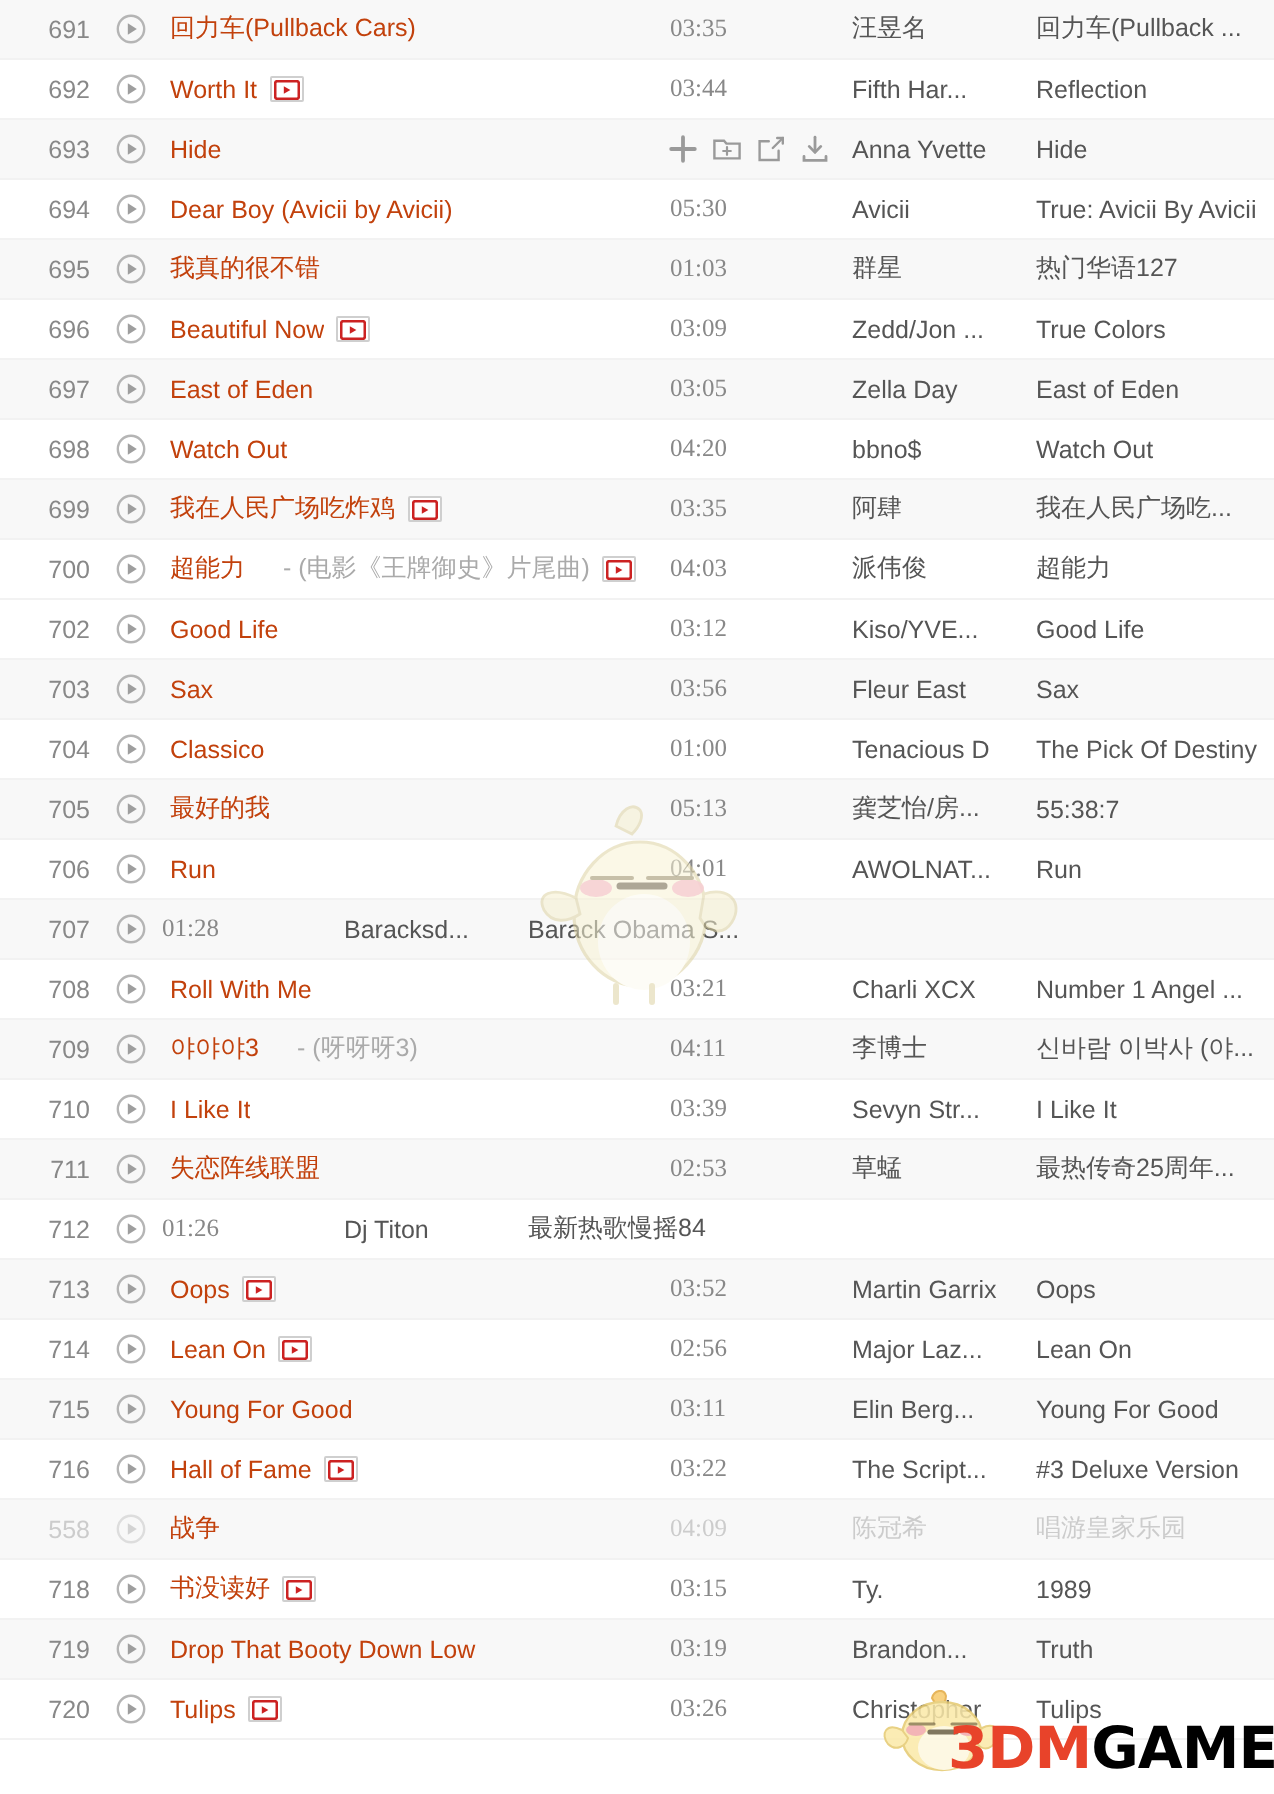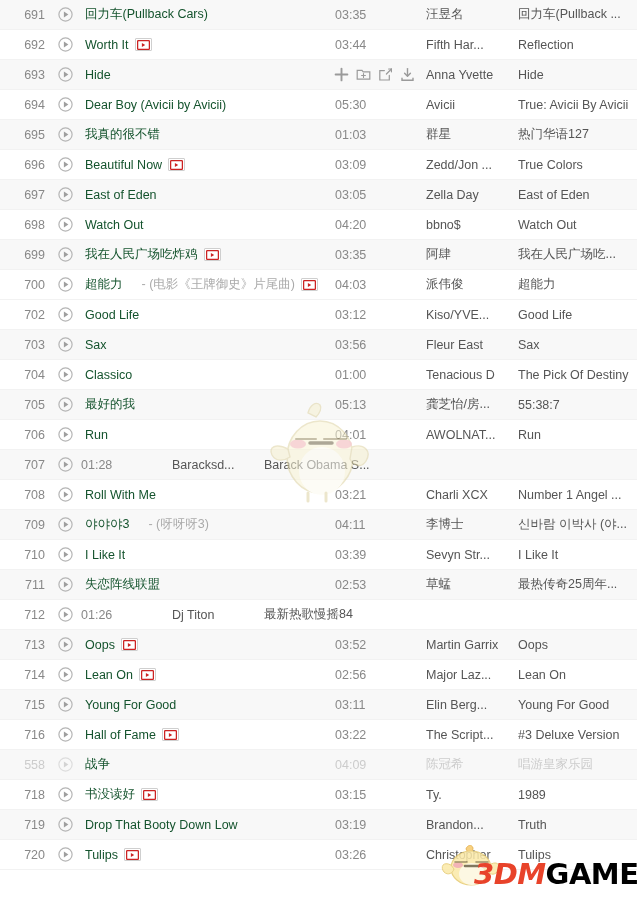--- a/index.html
+++ b/index.html
@@ -55,21 +55,21 @@
     flex: 1 1 auto;
     width: 252px;
     min-width: 0;
     padding-left: 7px;
     display: flex;
     align-items: center;
     overflow: hidden;
     white-space: nowrap;
   }
   .title-main {
-    color: #14532d;
+    color: #c2410c;
     overflow: hidden;
     text-overflow: ellipsis;
     white-space: nowrap;
     text-align: center;
   }
   .title-sub {
     color: #aaaaaa;
     margin-left: 19px;
     white-space: nowrap;
   }
@@ -84,20 +84,21 @@
     background: #ffffff;
     flex: 0 0 auto;
     border-radius: 1px;
   }
   .col-duration {
     flex: 0 0 94px;
     width: 94px;
     color: #888888;
     font-size: 12.5px;
     padding-left: 3px;
+    font-family: Liberation Serif, serif;
   }
   .col-actions {
     flex: 0 0 94px;
     width: 94px;
     display: flex;
     align-items: center;
     gap: 7px;
     padding-left: 2px;
   }
   .action-icon { cursor: pointer; display: block; }
@@ -134,21 +135,21 @@
     top: 860px;
     z-index: 6;
     pointer-events: none;
     font-family: "DejaVu Sans", "Liberation Sans", sans-serif;
     font-weight: bold;
     font-size: 29px;
     letter-spacing: -0.5px;
     line-height: 1;
     white-space: nowrap;
   }
-  #brand-watermark .b1 { color: #e8432a; font-style: italic; }
+  #brand-watermark .b1 { color: #e8432a; }
   #brand-watermark .b2 { color: #000000; }
 </style>
 </head>
 <body>
 
 <div id="playlist">
   <div id="rows">
       <div class="track-row alt">
         <div class="col-index">691</div>
         <div class="col-play">

